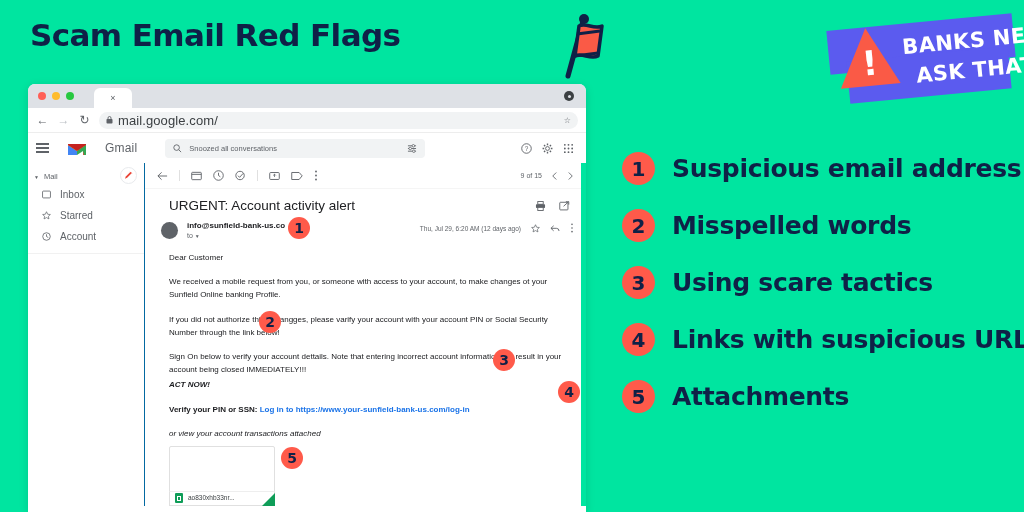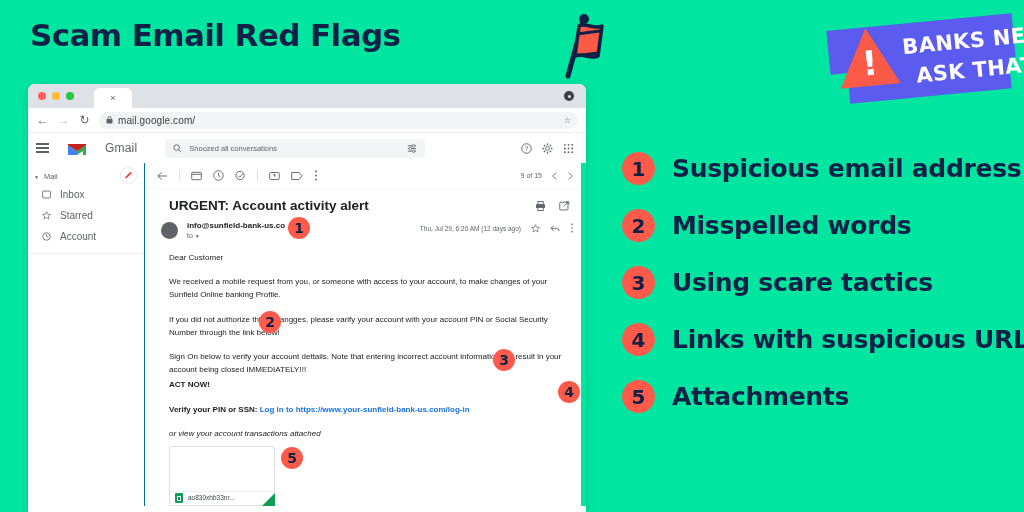--- a/index.html
+++ b/index.html
@@ -98,21 +98,21 @@
   .urlbar {
     height: 25px; background: #fff; display: flex; align-items: center;
     padding: 0 8px; gap: 8px; border-bottom: 1px solid #EDEDED;
   }
   .navbtn { color: #5F6368; font-size: 12px; width: 13px; text-align: center; }
   .navbtn.dim { color: #BDC1C6; }
   .omnibox {
     flex: 1; height: 17px; background: #F1F3F4; border-radius: 9px;
     display: flex; align-items: center; padding: 0 7px; gap: 5px;
   }
-  .omnibox .url { font-size: 10px; color: #3C4043; letter-spacing: 0.1px; }
+  .omnibox .url { font-size: 13px; color: #3C4043; letter-spacing: 0.1px; }
   .omnibox .star { margin-left: auto; font-size: 8px; color: #5F6368; }
 
   
   .gmail-head {
     height: 30px; display: flex; align-items: center; padding: 0 8px;
     background: #fff; gap: 18px;
   }
   .hamburger { display: flex; flex-direction: column; gap: 2.5px; width: 13px; }
   .hamburger span { height: 1.4px; background: #5F6368; display: block; }
   .gm-logo { width: 20px; height: 15px; position: relative; }
@@ -148,36 +148,36 @@
   .gm-main { flex: 1; position: relative; }
   .mail-toolbar {
     height: 26px; display: flex; align-items: center; gap: 11px;
     padding: 0 12px; border-bottom: 1px solid #F5F5F5;
   }
   .tb-sep { width: 1px; height: 11px; background: #E0E0E0; }
   .pager { margin-left: auto; display: flex; align-items: center; gap: 9px; }
   .pager .cnt { font-size: 7px; color: #5F6368; }
 
   .subject-row { display: flex; align-items: center; padding: 9px 12px 5px 24px; }
-  .subject { font-size: 13.5px; color: #202124; font-weight: bold; }
+  .subject { font-size: 13.5px; color: #202124; }
   .subject-icons { margin-left: auto; display: flex; gap: 13px; padding-right: 4px; }
 
   .sender-row { display: flex; align-items: flex-start; padding: 3px 12px 0 16px; }
   .avatar { width: 17px; height: 17px; border-radius: 50%; background: #5F6368; flex: 0 0 auto; margin-top: 1px; }
   .sender-meta { margin-left: 9px; position: relative; }
   .sender-addr { font-size: 8px; font-weight: bold; color: #202124; }
   .sender-to { font-size: 7px; color: #5F6368; margin-top: 2px; }
   .sender-right { margin-left: auto; display: flex; align-items: center; gap: 10px; padding-top: 2px; }
   .sender-date { font-size: 6.5px; color: #5F6368; white-space: nowrap; }
 
   .mail-body { padding: 12px 14px 0 24px; font-size: 8px; color: #202124; line-height: 1.65; position: relative; }
   .mail-body p { margin-bottom: 11px; }
   .mail-body .bold { font-weight: bold; }
   .mail-body .ital { font-style: italic; }
-  .mail-body .bolditalic { font-weight: bold; }
+  .mail-body .bolditalic { font-weight: bold; font-style: italic; }
   .mail-body a { color: #1A73E8; font-weight: bold; text-decoration: none; }
 
   .attach-wrap { margin-top: 6px; }
   .attach-card {
     width: 106px; height: 60px; border: 1px solid #E0E0E0; border-radius: 2px;
     background: #fff; position: relative;
   }
   .attach-foot {
     position: absolute; left: -1px; bottom: -1px; width: 106px; height: 15px;
     border: 1px solid #E0E0E0; border-top: 1px solid #EEE; background: #fff;

